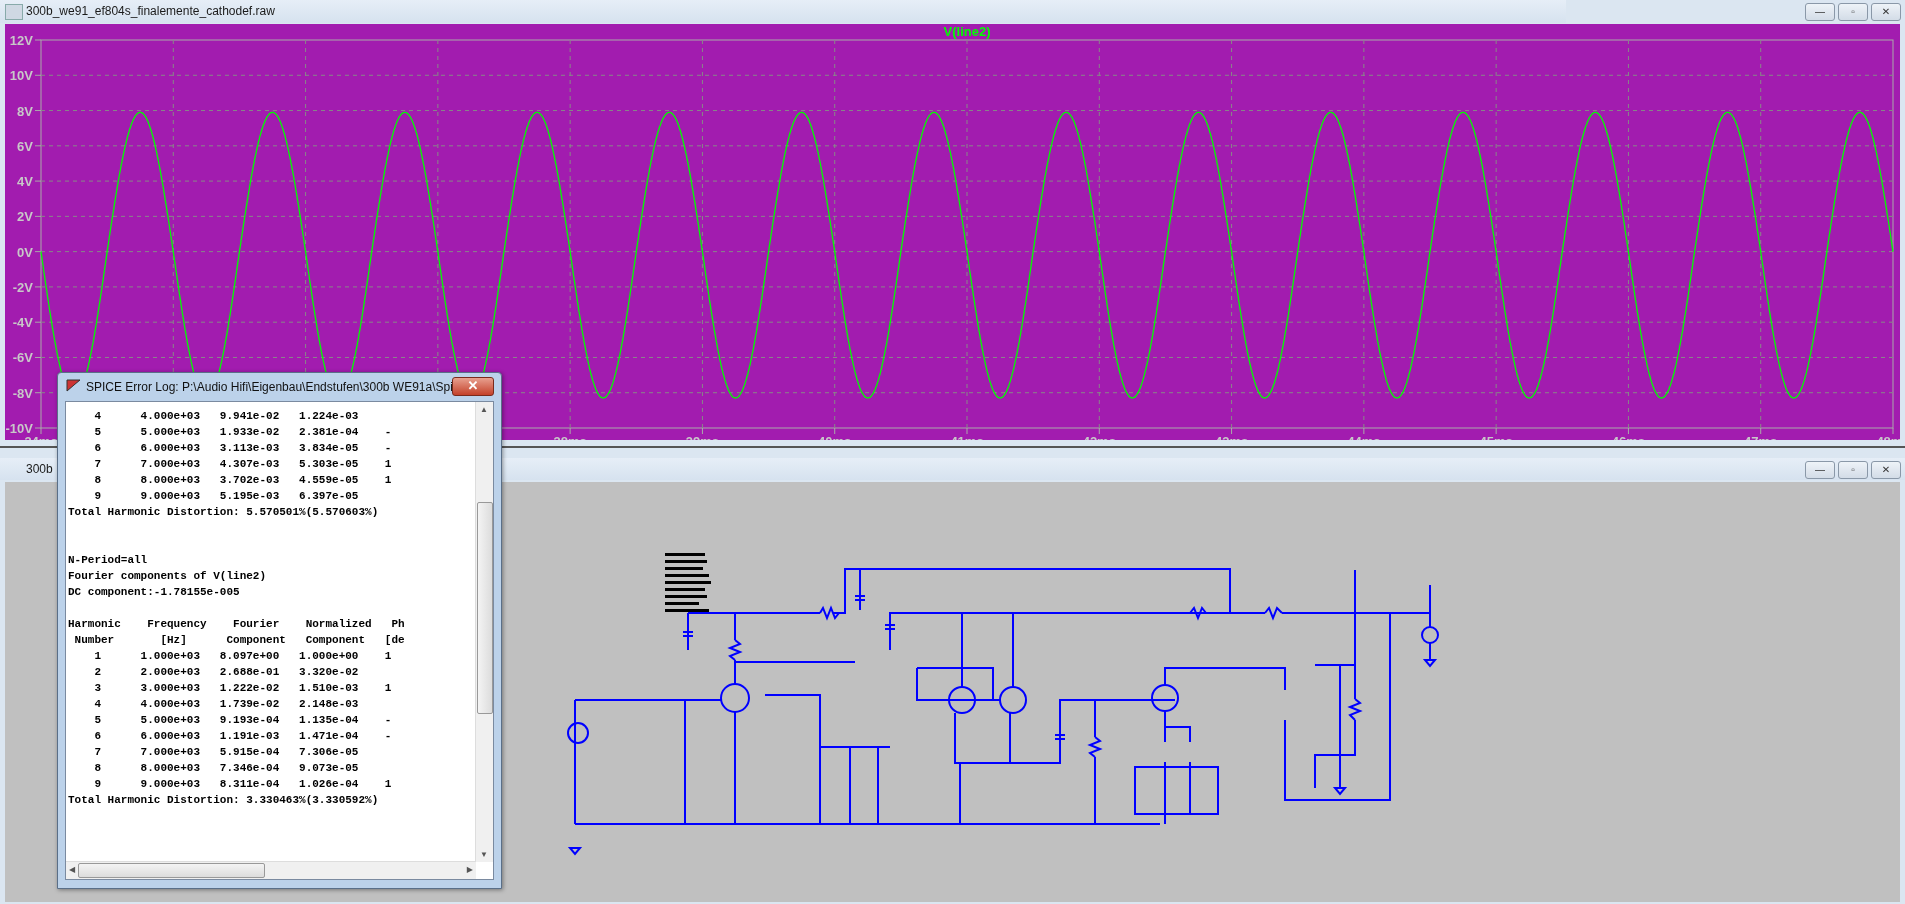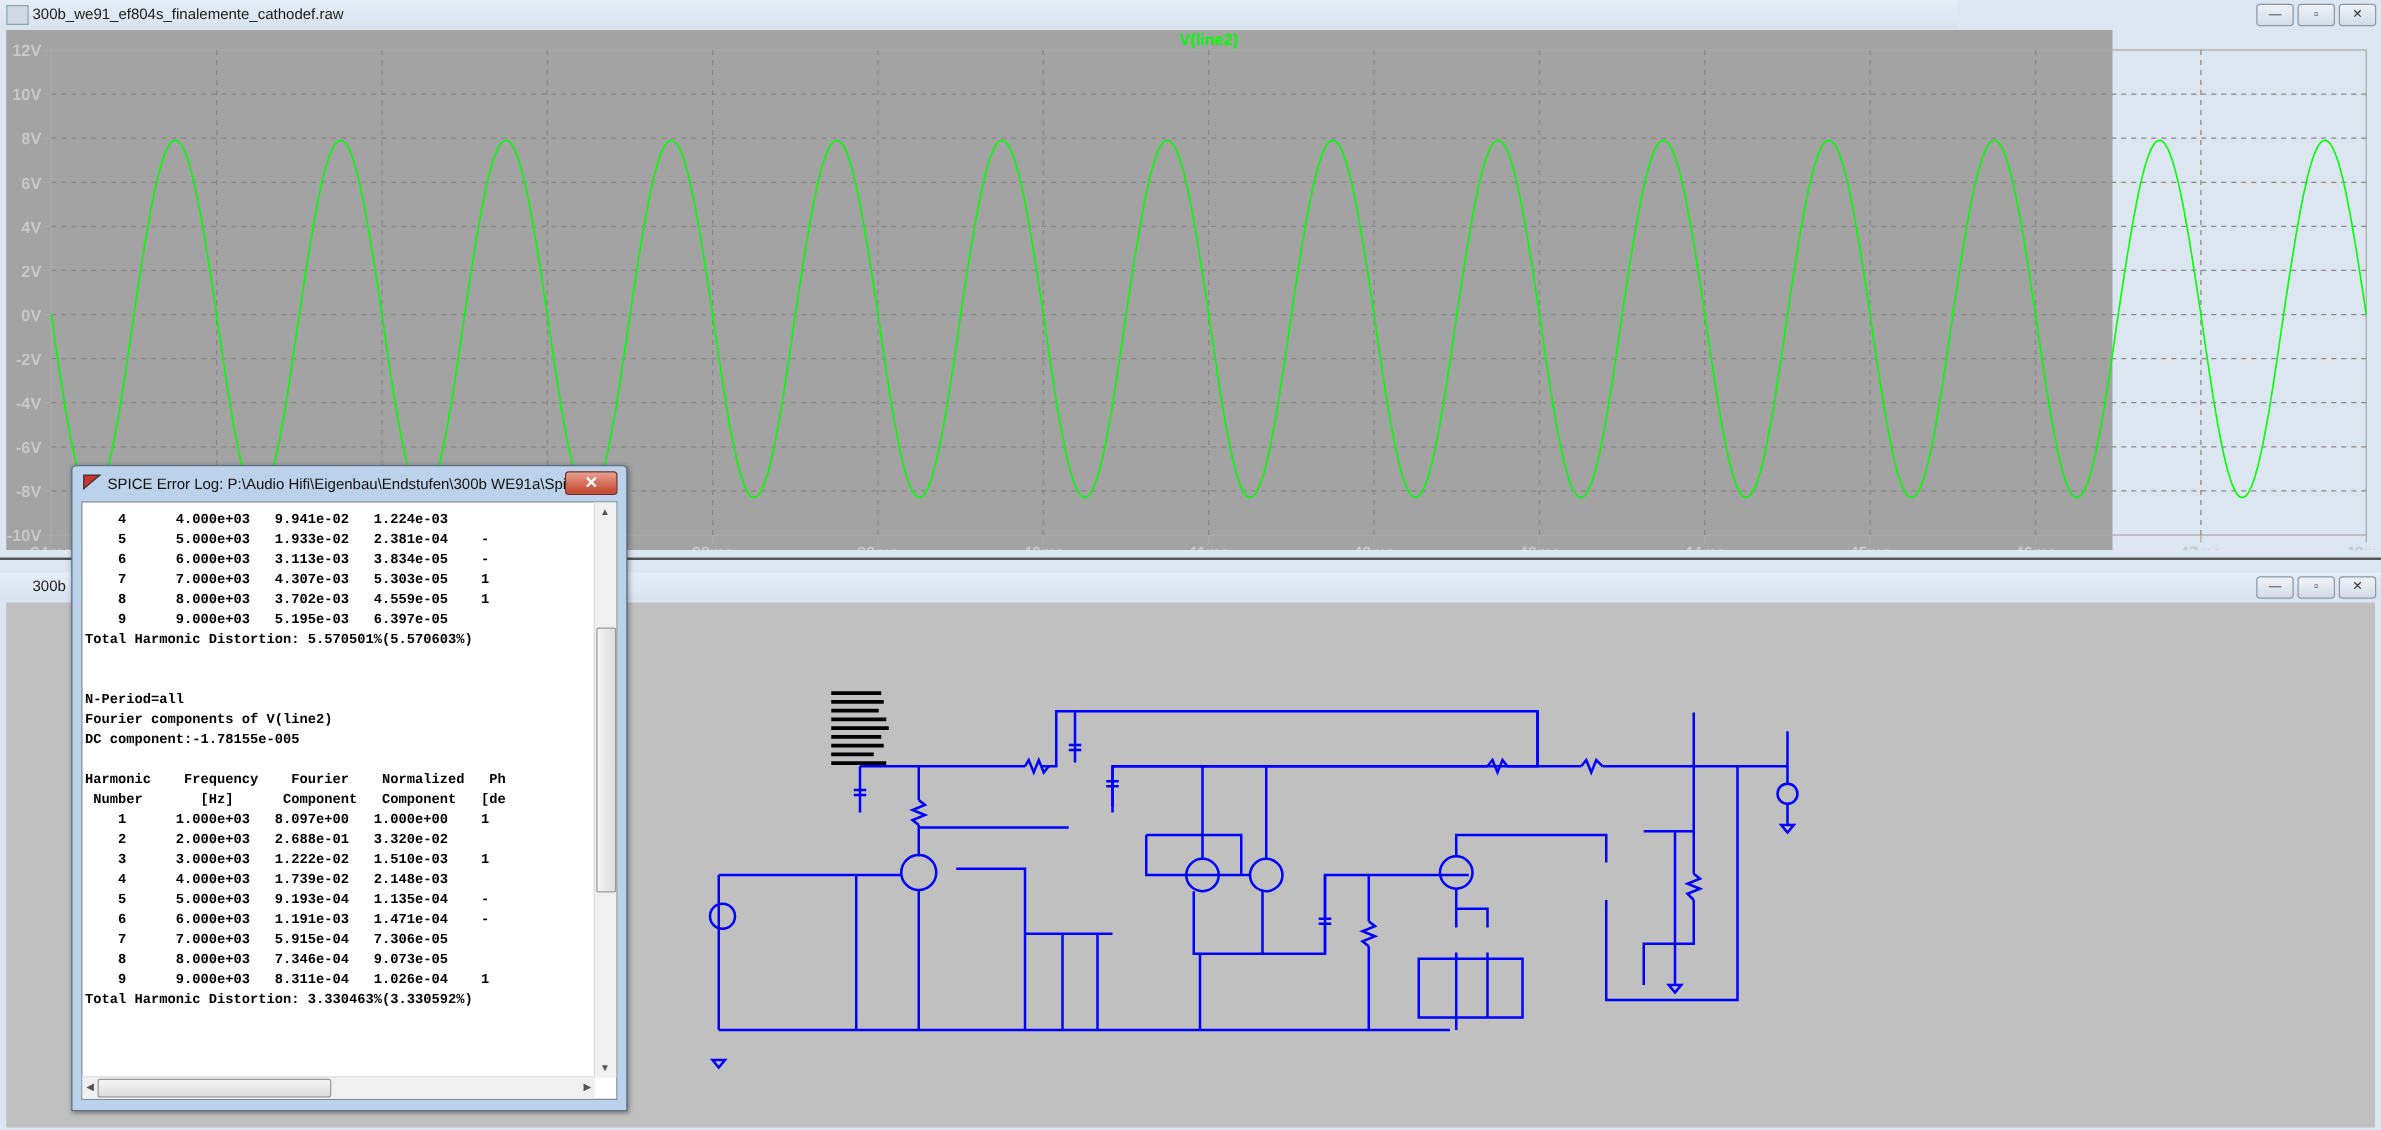--- a/index.html
+++ b/index.html
@@ -1,21 +1,21 @@
 <!DOCTYPE html>
 <html><head>
 <meta charset="utf-8">
 <style>
   html,body{margin:0;padding:0;}
   body{width:1905px;height:904px;position:relative;overflow:hidden;background:#dbe6f1;font-family:"Liberation Sans",sans-serif;}
   .win-title{position:absolute;left:0;top:0;width:1566px;height:23px;background:linear-gradient(#e6eef7,#d6e2ef);}
   .win-title .t{position:absolute;left:26px;top:4px;font-size:12px;color:#1a1a1a;}
   .app-icon{position:absolute;left:5px;top:4px;width:16px;height:14px;background:#cfd8e3;border:1px solid #8aa;}
   .ctl{position:absolute;width:28px;height:16px;border:1px solid #8a98a8;border-radius:3px;background:linear-gradient(#eef3f8,#d3dce7);font-size:10px;color:#333;text-align:center;line-height:15px;}
-  .plot-pane{position:absolute;left:5px;top:24px;width:1685px;height:416px;background:#a3a3a3;}
+  .plot-pane{position:absolute;left:5px;top:24px;width:1895px;height:416px;background:#a21caf;}
   .plot-pane svg{position:absolute;left:0;top:0;}
   .sep{position:absolute;left:0;top:440px;width:1905px;height:6px;background:#dbe6f1;border-bottom:2px solid #555;}
   .sch-title{position:absolute;left:0;top:458px;width:1905px;height:22px;background:linear-gradient(#e6eef7,#d6e2ef);}
   .sch-title .t{position:absolute;left:26px;top:4px;font-size:12px;color:#1a1a1a;}
   .sch-pane{position:absolute;left:5px;top:482px;width:1895px;height:420px;background:#c0c0c0;}
   .sch-pane svg{position:absolute;left:0;top:0;}
   .dlg{position:absolute;left:57px;top:372px;width:443px;height:515px;background:#bcd2ea;border:1px solid #5a6f88;border-radius:4px 4px 0 0;box-shadow:1px 1px 4px rgba(0,0,0,.4);}
   .dlg .dt{position:absolute;left:28px;top:7px;font-size:12px;color:#111;white-space:nowrap;}
   .dlg .dicon{position:absolute;left:8px;top:6px;width:15px;height:13px;}
   .dlg .close{position:absolute;right:7px;top:4px;width:40px;height:17px;border-radius:3px;background:linear-gradient(#e8a08f,#c4412a);border:1px solid #7a2a1c;color:#fff;text-align:center;font-weight:bold;font-size:13px;line-height:16px;}

